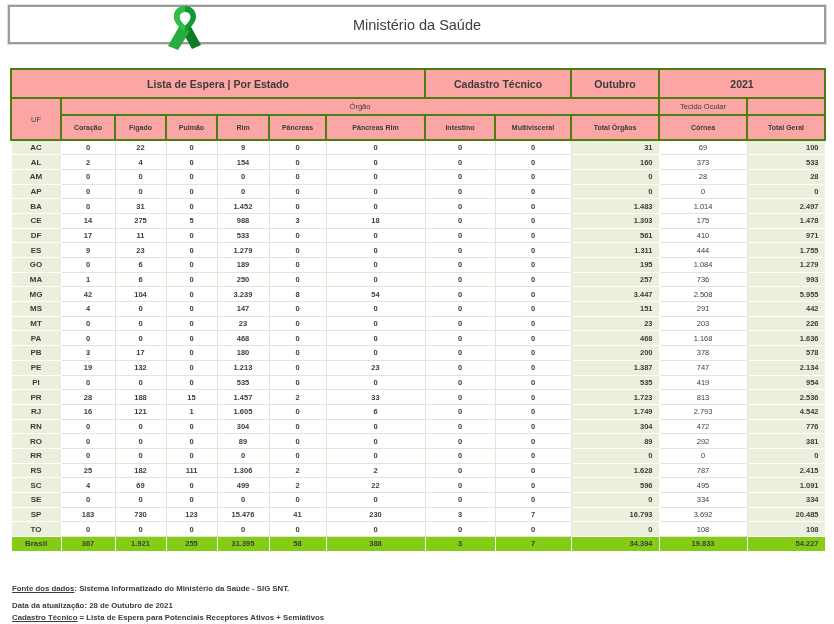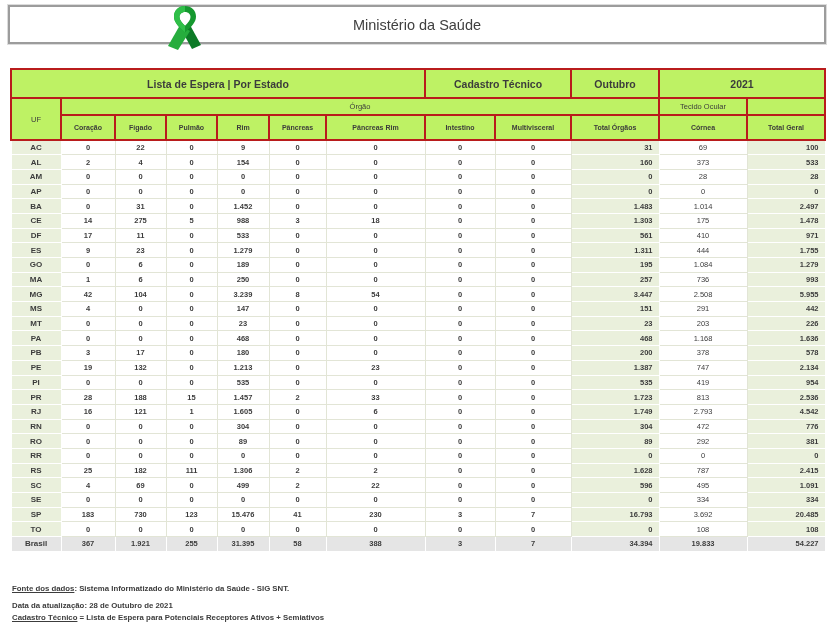--- a/index.html
+++ b/index.html
@@ -22,40 +22,40 @@
   .ribbon-wrap { position:absolute; left:147px; top:-2px; width:56px; height:46px; }
 
   
   table.report {
     position:absolute; left:10px; top:68px; width:814px;
     border-collapse:collapse; table-layout:fixed;
   }
   table.report th, table.report td { overflow:hidden; white-space:nowrap; }
 
   thead th {
-    background:#bef264; border:2px solid #b91c1c;
+    background:#fca5a5; border:2px solid #4d7c0f;
     color:#3c3c3c; font-weight:bold; padding:0;
   }
   tr.h1 th { height:29px; font-size:10.5px; }
   tr.h2 th { height:17px; font-size:7.5px; font-weight:normal; }
   tr.h3 th { height:25px; font-size:7px; }
   th.uf-head { font-size:9px; font-weight:bold;margin-top:8px; }
 
   tbody td {
     background:#ffffff; border:1px solid #e2e5d6;
     height:14.7px; padding:0 2px;
     font-size:7.5px; font-weight:bold; text-align:center;
     color:#3c3c3c;
   }
   tbody td.uf { background:#eaf0dc; font-size:8px; border-color:#ffffff; }
   tbody td.total-orgaos, tbody td.total-geral {
     background:#eaf0dc; text-align:right; padding-right:6px; border-color:#ffffff;
   }
   tbody td.cornea { font-weight:normal; }
-  tbody tr.total-row td { background:#e5e5e5; font-weight:bold; border-color:#ffffff; }
+  tbody tr.total-row td { background:#84cc16; font-weight:bold; border-color:#ffffff; }
 
   
   .notes { position:absolute; left:12px; top:584px; width:600px;font-weight:bold; }
   .note { font-size:7.8px; color:#3c3c3c; line-height:10px; }
   .note-1 { margin-bottom:7px; }
   .note-2 { margin-bottom:2px; }
   .note .lbl-underline { text-decoration:underline; }
 </style>
 </head>
 <body>

